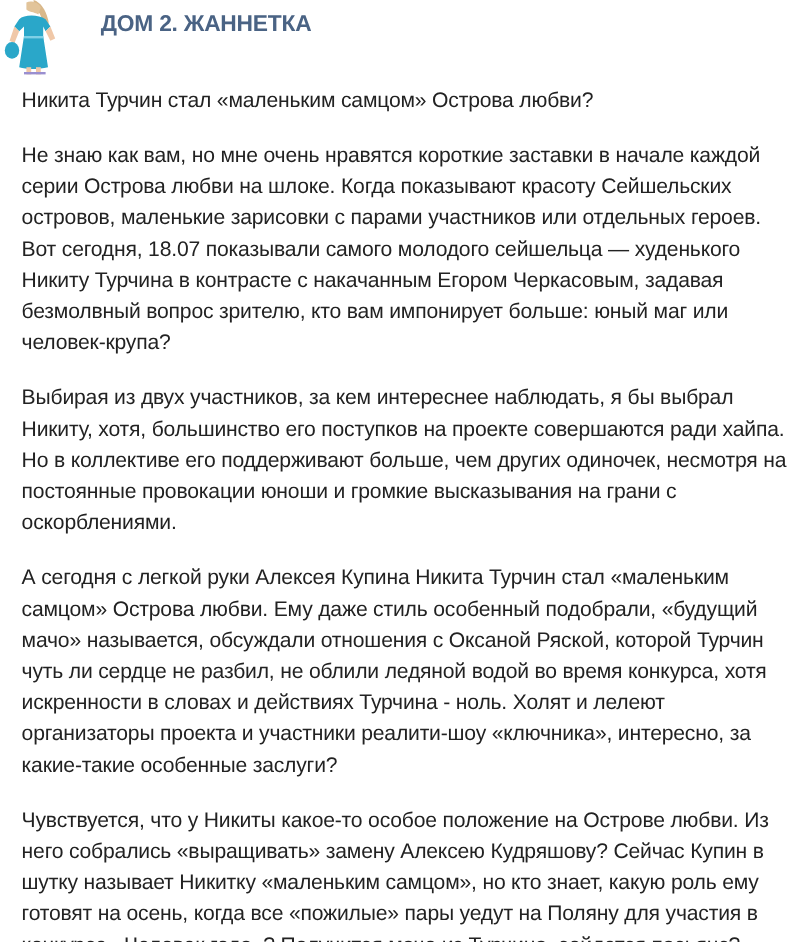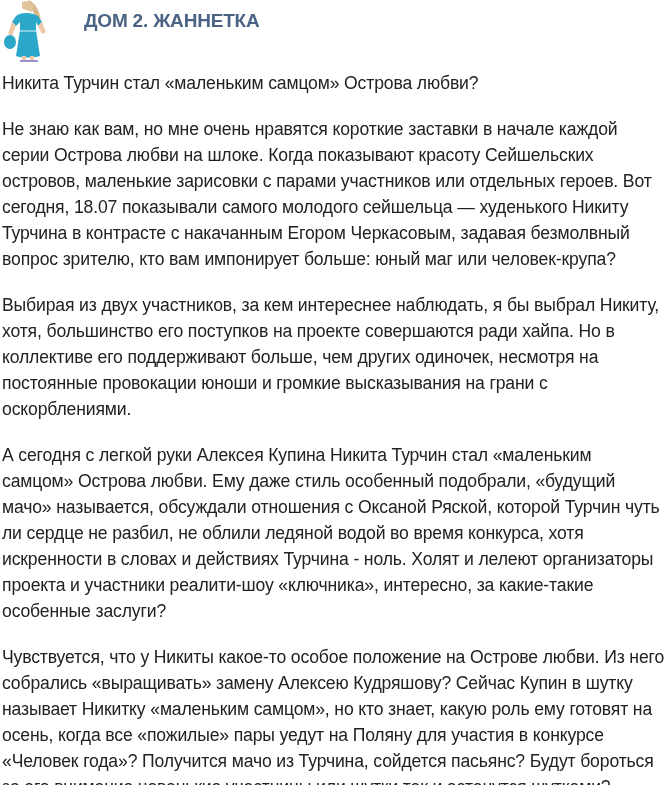--- a/index.html
+++ b/index.html
@@ -42,21 +42,21 @@
     .post {
       position: absolute;
       left: 2px;
       top: 70px;
       width: 664px;
       font-size: 17.6px;
       line-height: 26px;
       letter-spacing: -0.15px;
     }
     .post p {
-      margin: 0 0 20px 0;
+      margin: 0 0 20px 16px;
     }
     .post p.headline {
       margin-bottom: 20px;
     }
   </style>
 </head>
 <body>
 
 <div class="header">
   <div class="avatar">

